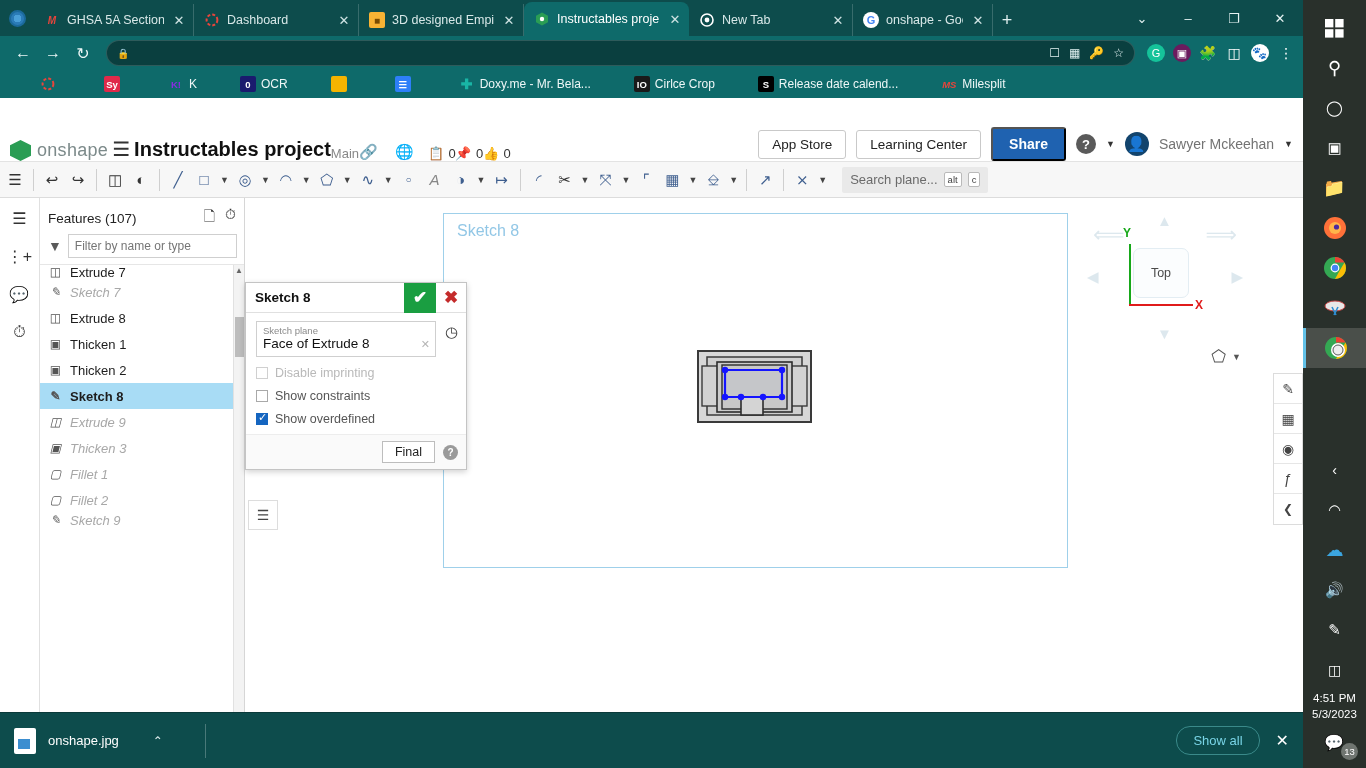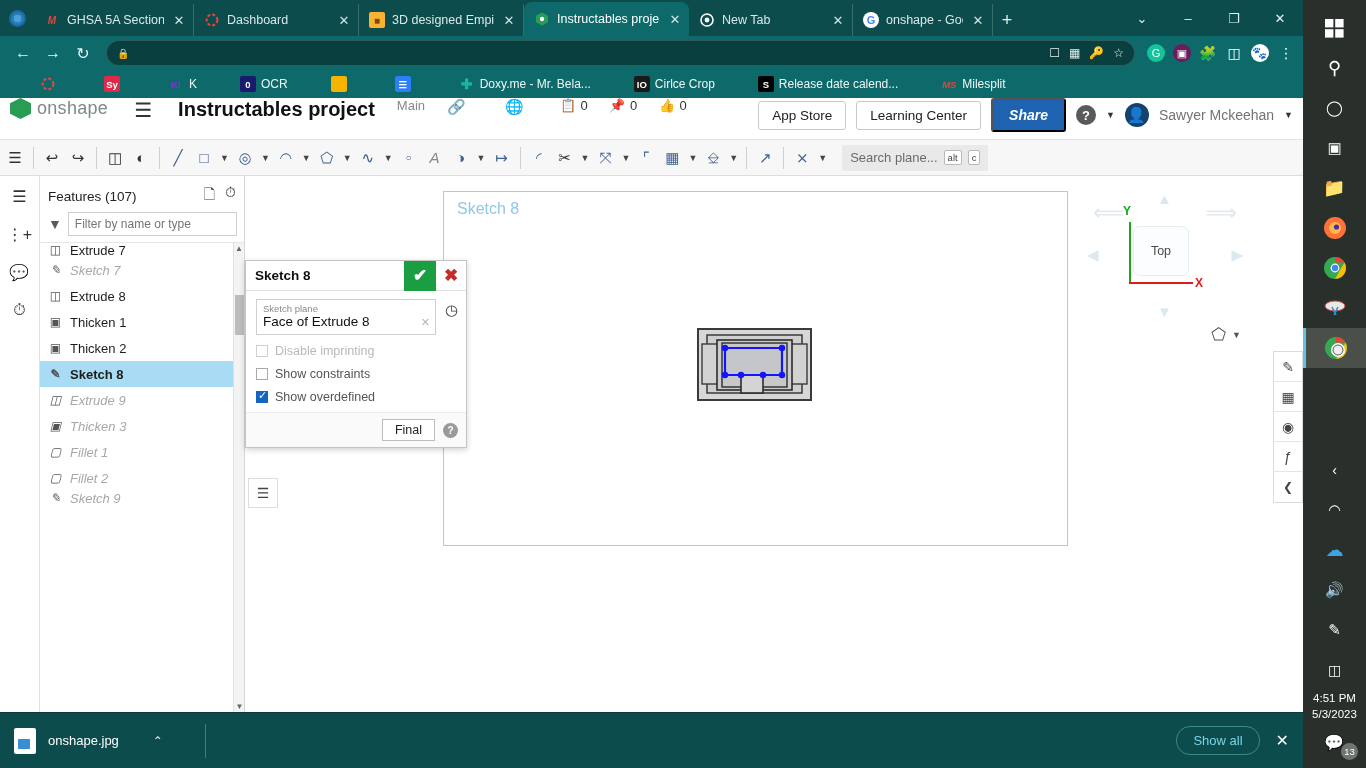--- a/index.html
+++ b/index.html
@@ -80,42 +80,42 @@
     background: #0e6a6a; display: flex; align-items: center; padding: 0 8px; gap: 11px;
   }
   .bm { display: flex; align-items: center; gap: 5px; font-size: 12px; color: #eef7f7; white-space: nowrap; padding-left: 32px; }
   .bm-ico { width: 16px; height: 16px; display:flex; align-items:center; justify-content:center;
     font-size: 9.5px; font-weight: bold; border-radius: 2px; }
 
   
   .app { position: absolute; top: 98px; left: 0; width: 1303px; height: 670px; background: #ffffff; }
 
   .os-header {
-    height: 42px; display: flex; align-items: flex-start; padding: 0 10px; gap: 22px;
+    height: 64px; display: flex; align-items: flex-end; padding: 0 10px; gap: 0;
     background: #ffffff; border-bottom: 1px solid #e3e3e3;
   }
   .os-logo { display: flex; align-items: center; gap: 6px; }
   .os-logo-mark {
     width: 21px; height: 21px; background: #2a9d54; color: #fff;
     display: flex; align-items: center; justify-content: center; font-size: 13px;
     clip-path: polygon(50% 0,100% 25%,100% 75%,50% 100%,0 75%,0 25%);
   }
   .os-logo-text { font-size: 18px; color: #7c8a8a; letter-spacing: .3px; }
   .hamburger { font-size: 20px; color: #333; padding: 0 4px; }
   .doc-title { font-size: 20px; font-weight: bold; color: #111; }
   .doc-branch { font-size: 13px; color: #888; }
   .hdr-ico { font-size: 15px; color: #444; }
   .hdr-counter { display: flex; align-items: center; gap: 4px; font-size: 13px; color: #333; }
   .hdr-right { margin-left: auto; display: flex; align-items: center; gap: 10px; }
   .btn-outline {
     border: 1px solid #c9c9c9; background: #fff; border-radius: 3px;
     padding: 6px 13px; font-size: 13.5px; color: #222;
   }
   .btn-share { background: #1f62b0; color: #fff; border-radius: 3px; padding: 7px 16px;
-    font-size: 14px; font-weight: bold; font-style: italic; }
+    font-size: 14px; font-weight: bold; }
   .help-ico { width: 20px; height: 20px; border-radius: 50%; background: #5a5a5a; color: #fff;
     display:flex; align-items:center; justify-content:center; font-size: 13px; font-weight: bold; }
   .avatar { width: 24px; height: 24px; border-radius: 50%; background: #12446d; color: #cfe0ef;
     display:flex; align-items:center; justify-content:center; font-size: 15px; }
   .user-name { font-size: 14px; color: #737373; }
   .caret { font-size: 9px; color: #333; }
 
   
   .os-toolbar {
     height: 36px; background: #f7f7f7; border-bottom: 1px solid #dcdcdc;

